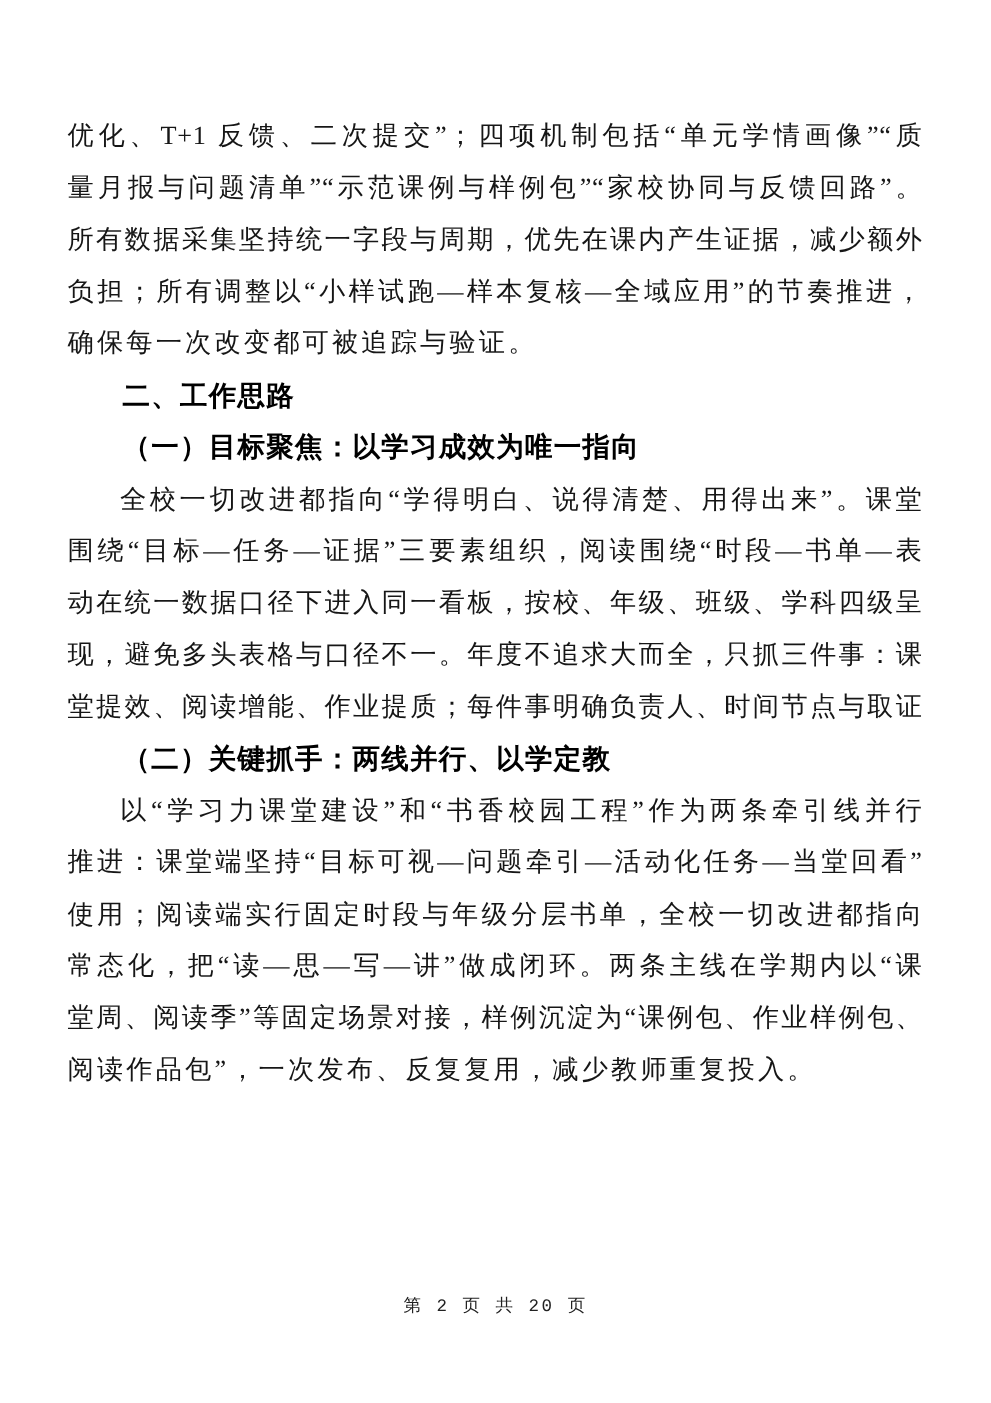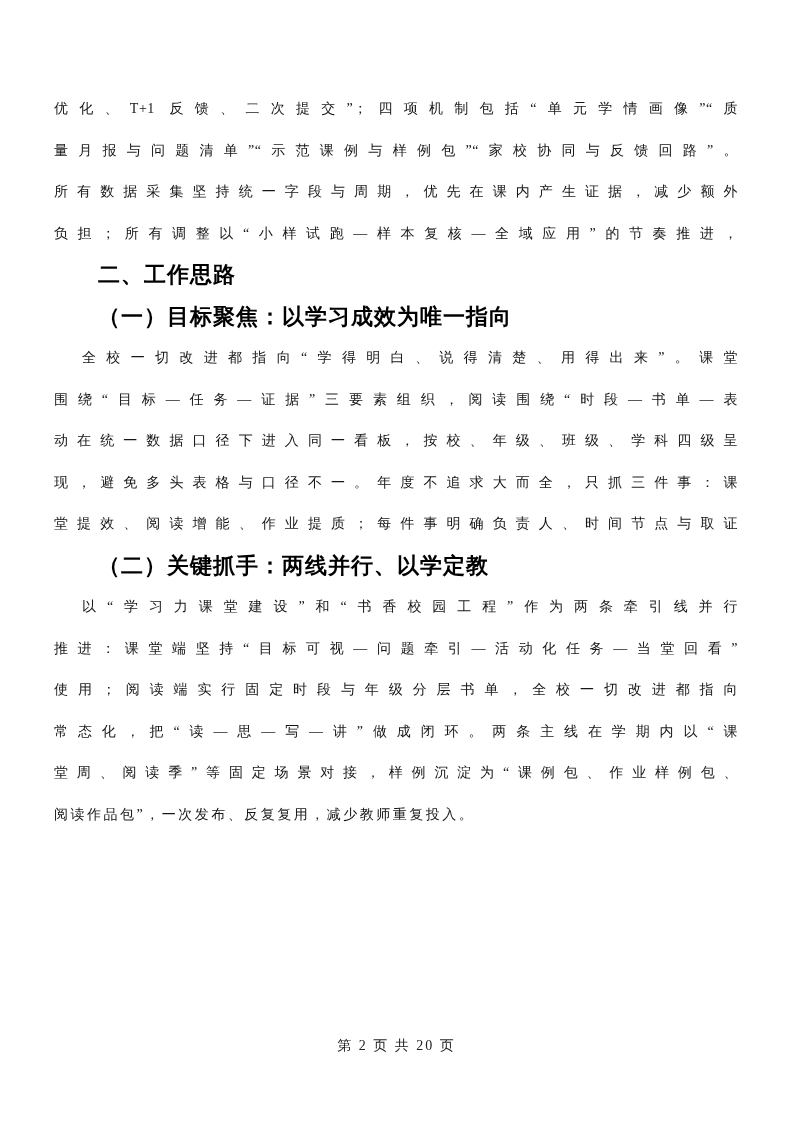--- a/index.html
+++ b/index.html
@@ -17,21 +17,21 @@
   }
   .content {
     position: absolute;
     left: 54px;
     top: 88px;
     width: 684px;
   }
   
   .bline {
     font-family: "Liberation Serif", serif;
-    font-size: 14px;
+    font-size: 21px;
     line-height: 41.5px;
     height: 41.5px;
     overflow: hidden;
     text-align: justify;
     text-align-last: justify;
     text-justify: inter-character;
     letter-spacing: 0.5px;
     color: #161616;
   }
   .bline.last {
@@ -53,38 +53,39 @@
     letter-spacing: 1px;
     color: #000000;
     overflow: hidden;
   }
   .footer {
     position: absolute;
     left: 0;
     right: 0;
     top: 1036px;
     text-align: center;
-    font-family: Liberation Serif, serif;
+    font-family: Liberation Mono, monospace;
     font-size: 14px;
     line-height: 20px;
     letter-spacing: 2px;
     color: #222222;
   }
 </style>
 </head>
 <body>
 
 <div class="page">
   <div class="content">
 
     <div class="para">
       <div class="bline">优化、T+1 反馈、二次提交”；四项机制包括“单元学情画像”“质</div>
       <div class="bline">量月报与问题清单”“示范课例与样例包”“家校协同与反馈回路”。</div>
       <div class="bline">所有数据采集坚持统一字段与周期，优先在课内产生证据，减少额外</div>
       <div class="bline">负担；所有调整以“小样试跑—样本复核—全域应用”的节奏推进，</div>
+      <div class="bline last">确保每一次改变都可被追踪与验证。</div>
     </div>
 
     <div class="h1">二、工作思路</div>
 
     <div class="h2">（一）目标聚焦：以学习成效为唯一指向</div>
 
     <div class="para">
       <div class="bline indent">全校一切改进都指向“学得明白、说得清楚、用得出来”。课堂</div>
       <div class="bline">围绕“目标—任务—证据”三要素组织，阅读围绕“时段—书单—表</div>
       <div class="bline">动在统一数据口径下进入同一看板，按校、年级、班级、学科四级呈</div>

